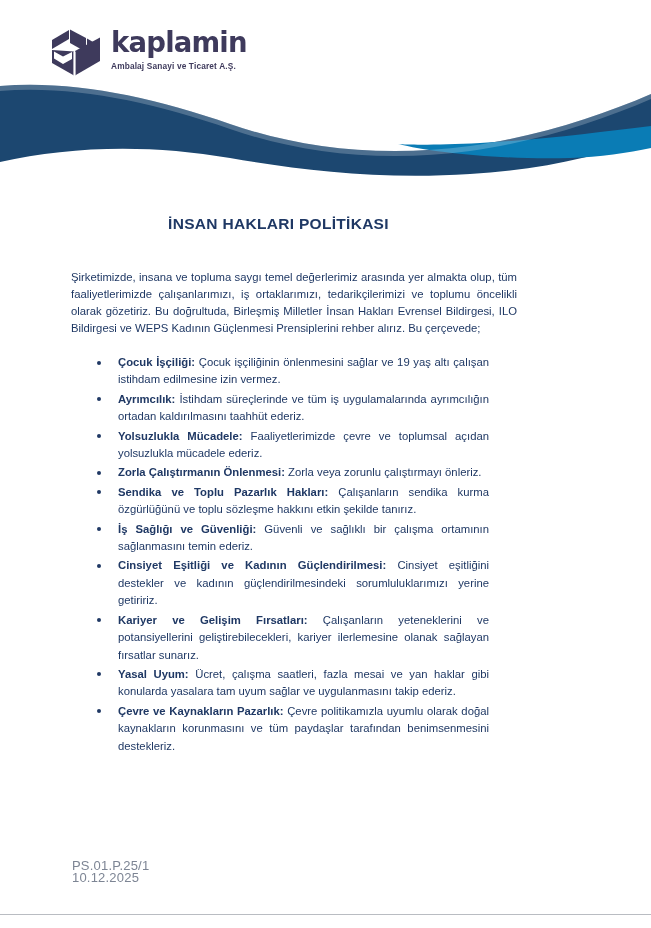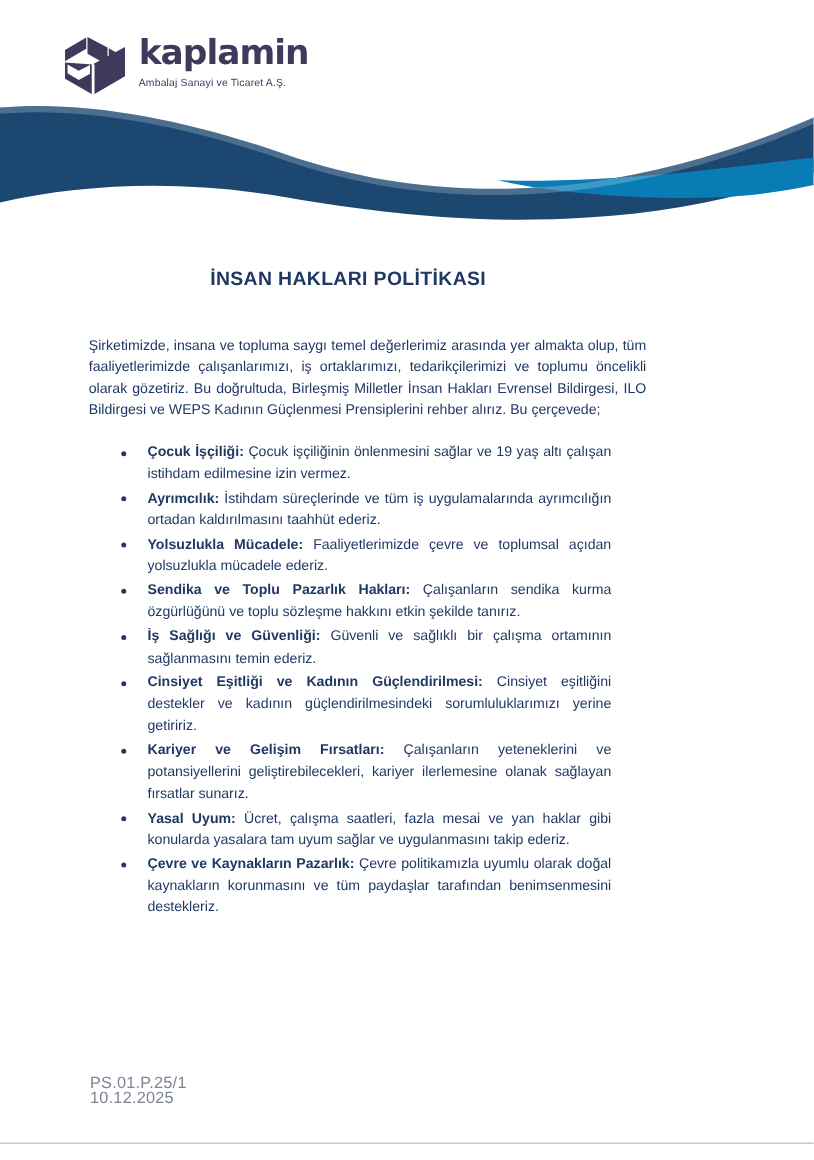--- a/index.html
+++ b/index.html
@@ -61,21 +61,21 @@
     font-size: 27.5px;
     font-weight: bold;
     letter-spacing: -0.8px;
     line-height: 1;
     color: #3e3a5c;
     white-space: nowrap;
   }
   #logo-tagline {
     font-family: "Liberation Sans", sans-serif;
     font-size: 8.3px;
-    font-weight: normal;
+    font-weight: bold;
     letter-spacing: 0.15px;
     color: #3e3a5c;
     margin-top: 4px;
     white-space: nowrap;
   }
 
   
   #content {
     position: absolute;
     top: 215px;
@@ -201,20 +201,21 @@
   <div id="content">
 
     <h1 id="doc-title">İNSAN HAKLARI POLİTİKASI</h1>
 
     <p id="intro-paragraph" class="para">Şirketimizde, insana ve topluma saygı temel değerlerimiz arasında yer almakta olup, tüm faaliyetlerimizde çalışanlarımızı, iş ortaklarımızı, tedarikçilerimizi ve toplumu öncelikli olarak gözetiriz. Bu doğrultuda, Birleşmiş Milletler İnsan Hakları Evrensel Bildirgesi, ILO Bildirgesi ve WEPS Kadının Güçlenmesi Prensiplerini rehber alırız. Bu çerçevede;</p>
 
     <ul id="policy-list">
         <li><span class="bullet-dot"></span><span class="li-term">Çocuk İşçiliği:</span><span> Çocuk işçiliğinin önlenmesini sağlar ve 19 yaş altı çalışan istihdam edilmesine izin vermez.</span></li>
         <li><span class="bullet-dot"></span><span class="li-term">Ayrımcılık:</span><span> İstihdam süreçlerinde ve tüm iş uygulamalarında ayrımcılığın ortadan kaldırılmasını taahhüt ederiz.</span></li>
         <li><span class="bullet-dot"></span><span class="li-term">Yolsuzlukla Mücadele:</span><span> Faaliyetlerimizde çevre ve toplumsal açıdan yolsuzlukla mücadele ederiz.</span></li>
+        <li><span class="bullet-dot"></span><span class="li-term">Zorla Çalıştırmanın Önlenmesi:</span><span> Zorla veya zorunlu çalıştırmayı önleriz.</span></li>
         <li><span class="bullet-dot"></span><span class="li-term">Sendika ve Toplu Pazarlık Hakları:</span><span> Çalışanların sendika kurma özgürlüğünü ve toplu sözleşme hakkını etkin şekilde tanırız.</span></li>
         <li><span class="bullet-dot"></span><span class="li-term">İş Sağlığı ve Güvenliği:</span><span> Güvenli ve sağlıklı bir çalışma ortamının sağlanmasını temin ederiz.</span></li>
         <li><span class="bullet-dot"></span><span class="li-term">Cinsiyet Eşitliği ve Kadının Güçlendirilmesi:</span><span> Cinsiyet eşitliğini destekler ve kadının güçlendirilmesindeki sorumluluklarımızı yerine getiririz.</span></li>
         <li><span class="bullet-dot"></span><span class="li-term">Kariyer ve Gelişim Fırsatları:</span><span> Çalışanların yeteneklerini ve potansiyellerini geliştirebilecekleri, kariyer ilerlemesine olanak sağlayan fırsatlar sunarız.</span></li>
         <li><span class="bullet-dot"></span><span class="li-term">Yasal Uyum:</span><span> Ücret, çalışma saatleri, fazla mesai ve yan haklar gibi konularda yasalara tam uyum sağlar ve uygulanmasını takip ederiz.</span></li>
         <li><span class="bullet-dot"></span><span class="li-term">Çevre ve Kaynakların Pazarlık:</span><span> Çevre politikamızla uyumlu olarak doğal kaynakların korunmasını ve tüm paydaşlar tarafından benimsenmesini destekleriz.</span></li>
       </ul>
 
   </div>
 

